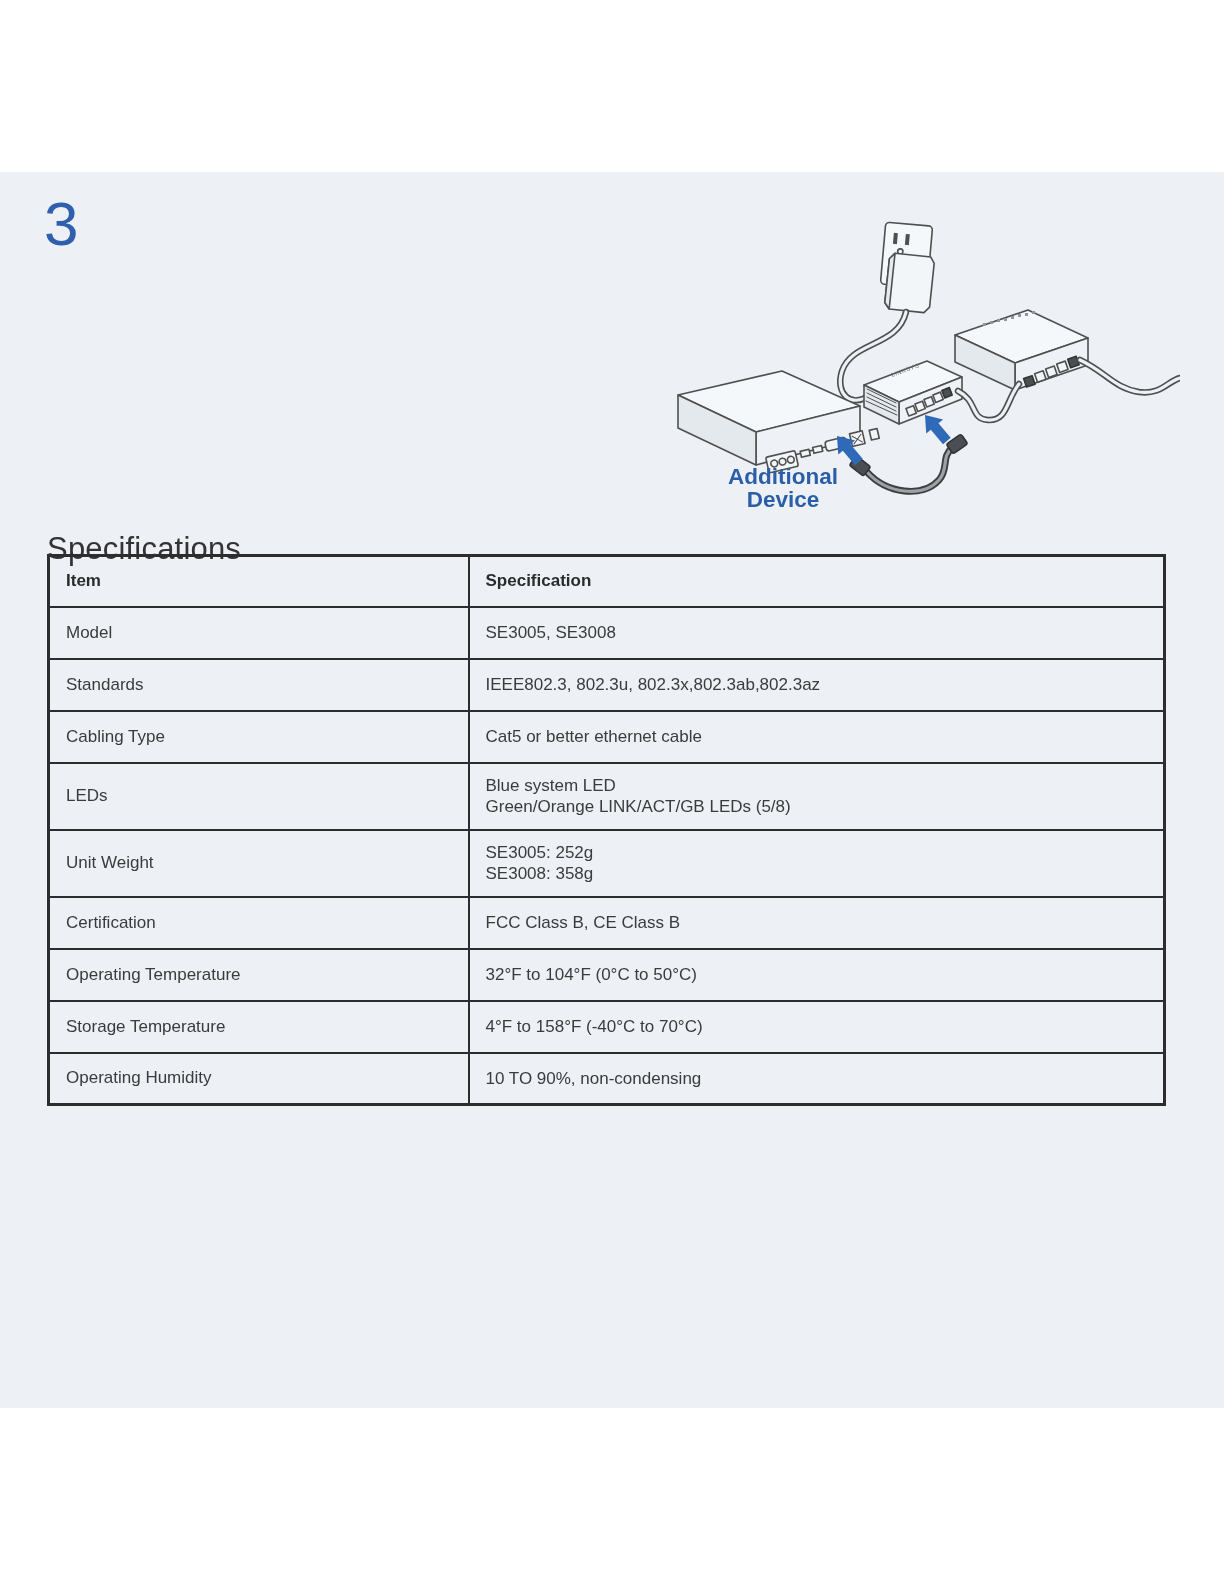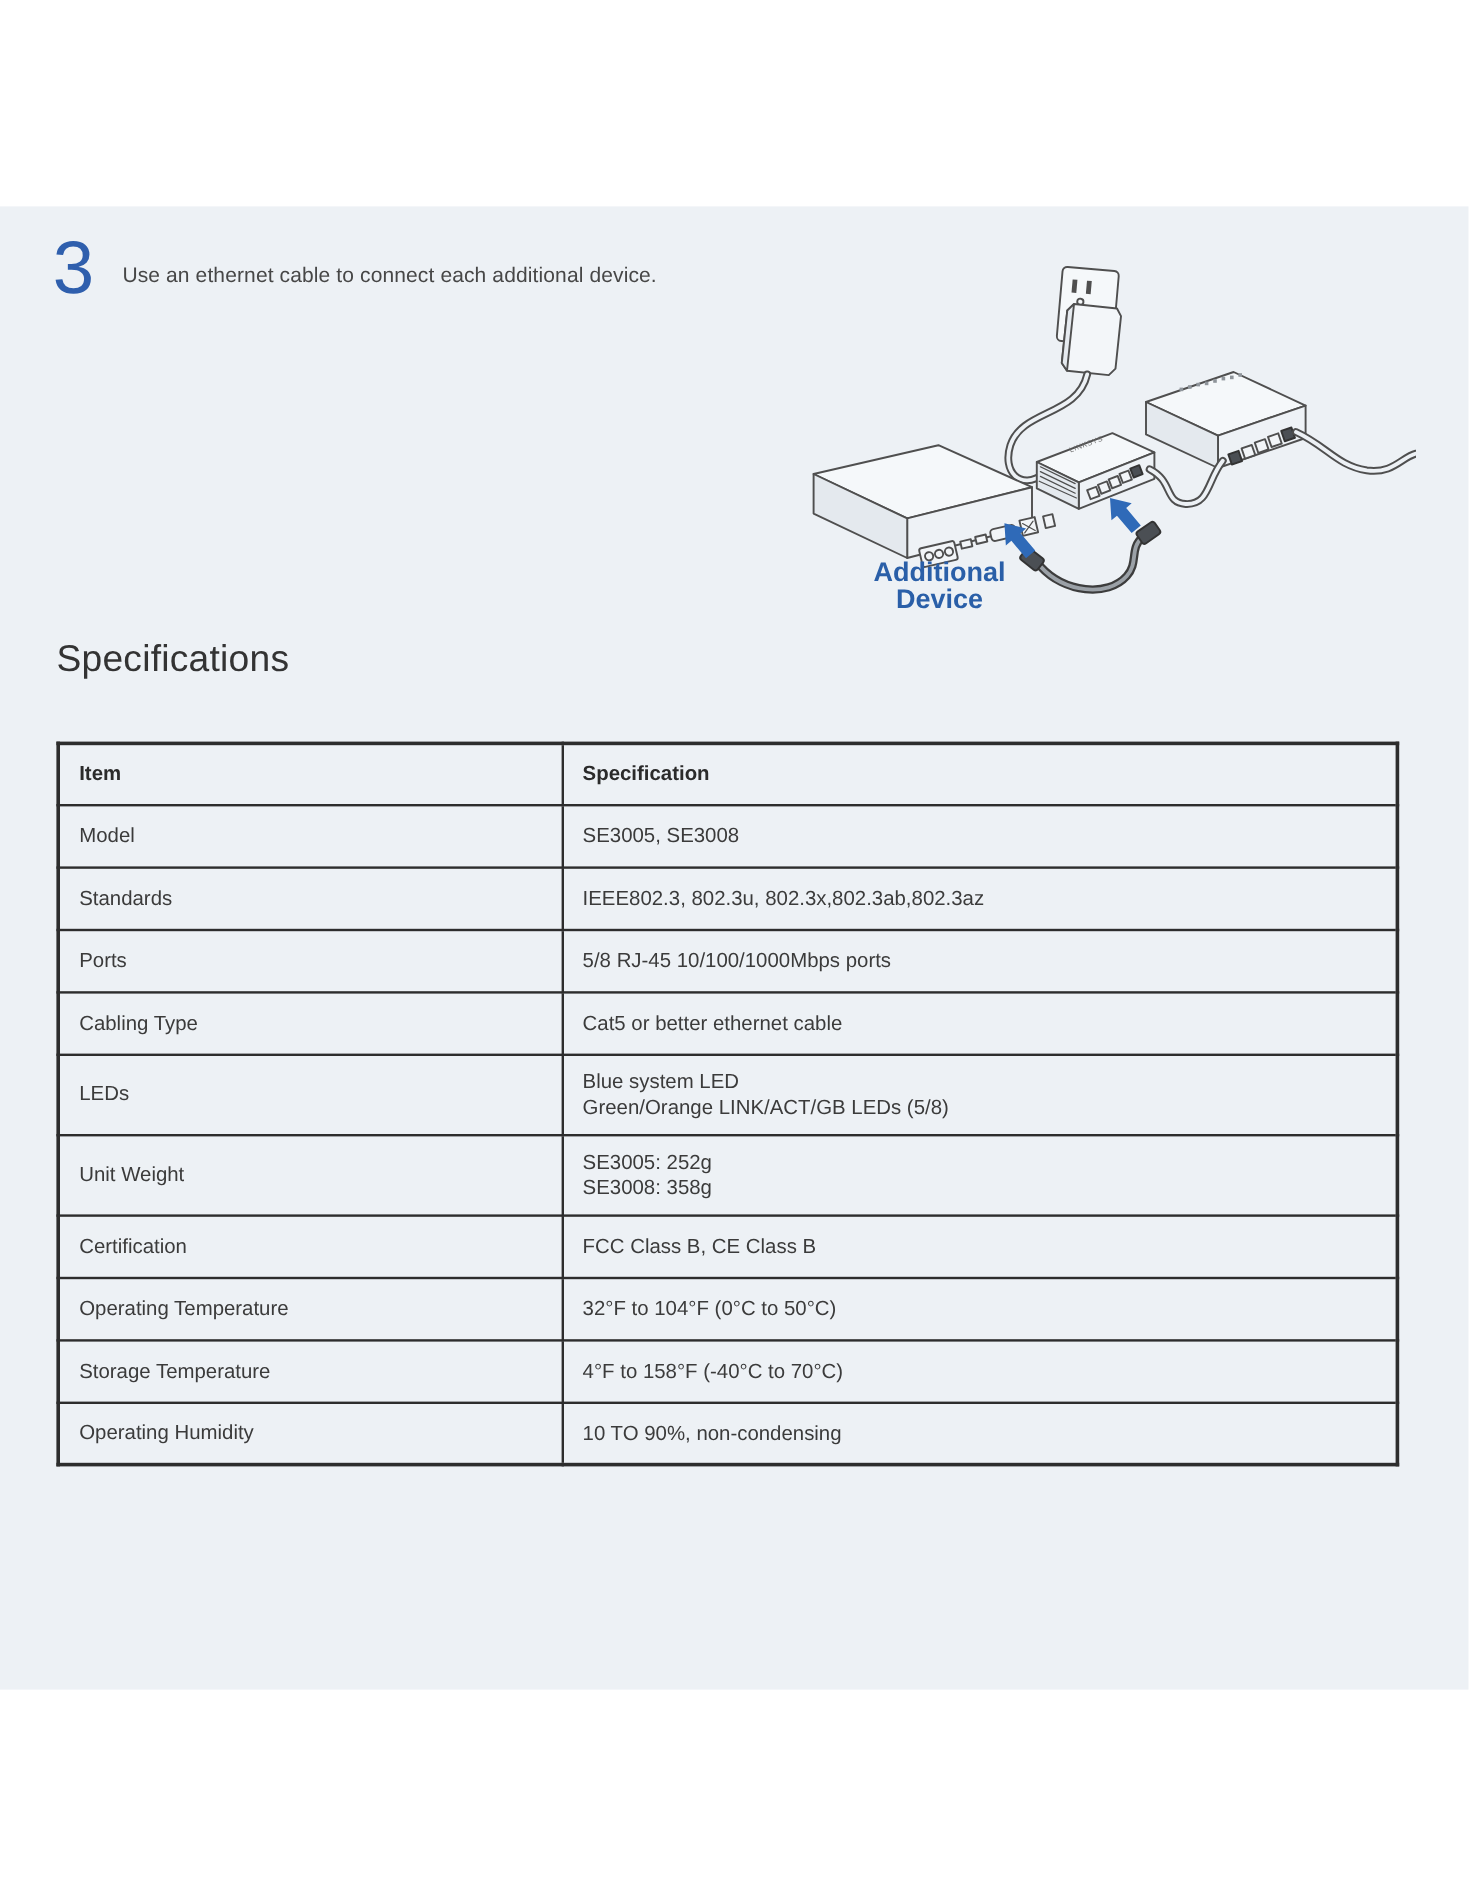--- a/index.html
+++ b/index.html
@@ -14,21 +14,21 @@
   }
   .step-text{
     position:absolute;left:102px;top:219px;font-size:17.5px;color:#474747;letter-spacing:0.1px;
   }
   .illus{position:absolute;left:640px;top:195px;}
   .title{
     position:absolute;left:47px;top:531px;margin:0;font-size:31px;font-weight:400;
     color:#333333;letter-spacing:0.2px;text-align:right;
   }
   table.specs{
-    position:absolute;left:47px;top:618px;width:1119px;
+    position:absolute;left:47px;top:554px;width:1119px;
     border-collapse:collapse;table-layout:fixed;
     border:3px solid #2d2d2d;background:transparent;
   }
   table.specs col.c1{width:420px;}
   table.specs th, table.specs td{
     border:2px solid #2d2d2d;vertical-align:middle;text-align:left;
     padding:0 0 0 16px;font-size:17px;color:#3b3b3b;
   }
   table.specs th{font-weight:700;color:#2b2b2b;}
   tr.row-h{height:51px;}
@@ -37,21 +37,20 @@
   td .line{display:block;line-height:21.5px;}
   .lbl{display:inline-block;}
 </style>
 </head>
 <body>
 
 <div class="canvas">
   <div class="band"></div>
 
   <span class="step-num">3</span>
-  <span class="step-text">Use an ethernet cable to connect each additional device.</span>
 
   <svg class="illus" width="540" height="330" viewBox="0 0 540 330">
     <g fill="none" stroke="#4f4f4f" stroke-width="1.6" stroke-linejoin="round" stroke-linecap="round">
 
       <g transform="rotate(5 266 60)">
         <rect x="243" y="29" width="47" height="62" rx="4" fill="#f5f8fa"></rect>
         <rect x="252" y="39" width="4" height="11" fill="#4f4f4f" stroke="none"></rect>
         <rect x="264" y="39" width="4" height="11" fill="#4f4f4f" stroke="none"></rect>
         <circle cx="260" cy="57" r="2.6"></circle>
       </g>
@@ -168,26 +167,20 @@
             <span class="line">SE3005, SE3008</span>
           </td>
       </tr>
       <tr class="row-s">
         <td><span class="lbl">Standards</span></td>
         <td>
             <span class="line">IEEE802.3, 802.3u, 802.3x,802.3ab,802.3az</span>
           </td>
       </tr>
       <tr class="row-s">
-        <td><span class="lbl">Ports</span></td>
-        <td>
-            <span class="line">5/8 RJ-45 10/100/1000Mbps ports</span>
-          </td>
-      </tr>
-      <tr class="row-s">
         <td><span class="lbl">Cabling Type</span></td>
         <td>
             <span class="line">Cat5 or better ethernet cable</span>
           </td>
       </tr>
       <tr class="row-d">
         <td><span class="lbl">LEDs</span></td>
         <td>
           <span class="line">Blue system LED</span>
           <span class="line">Green/Orange LINK/ACT/GB LEDs (5/8)</span>

